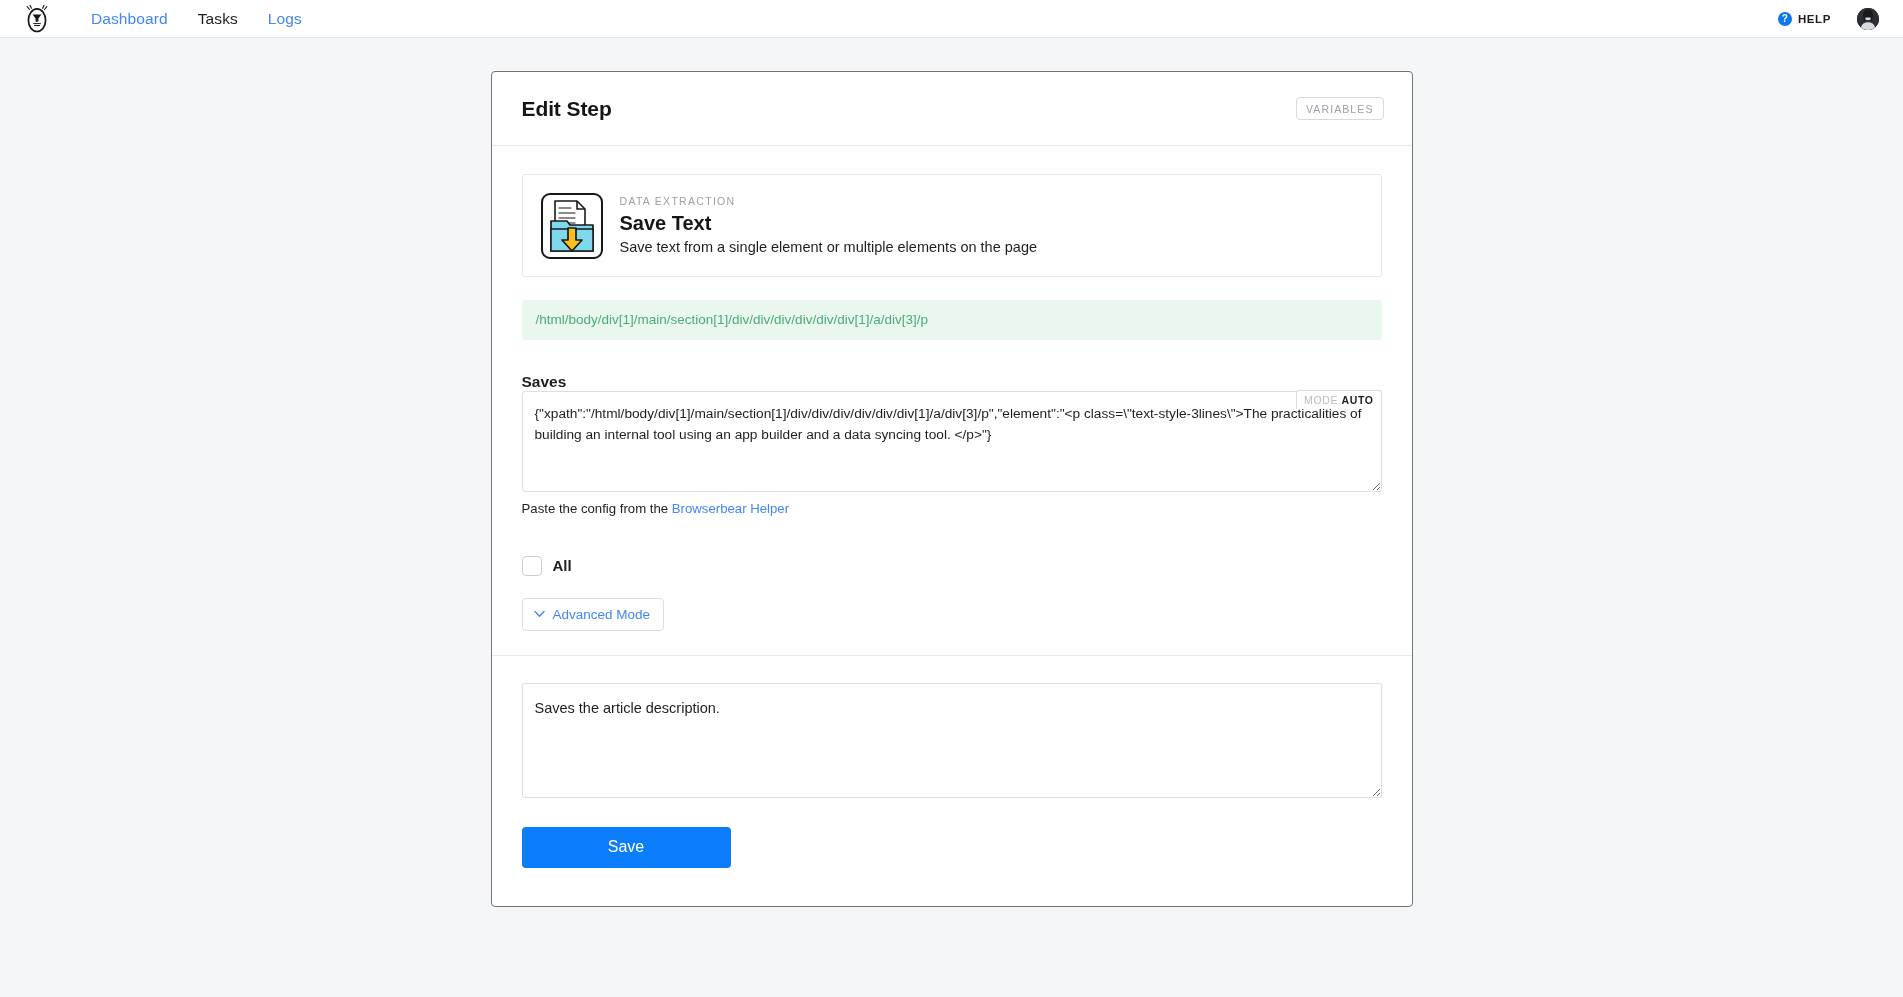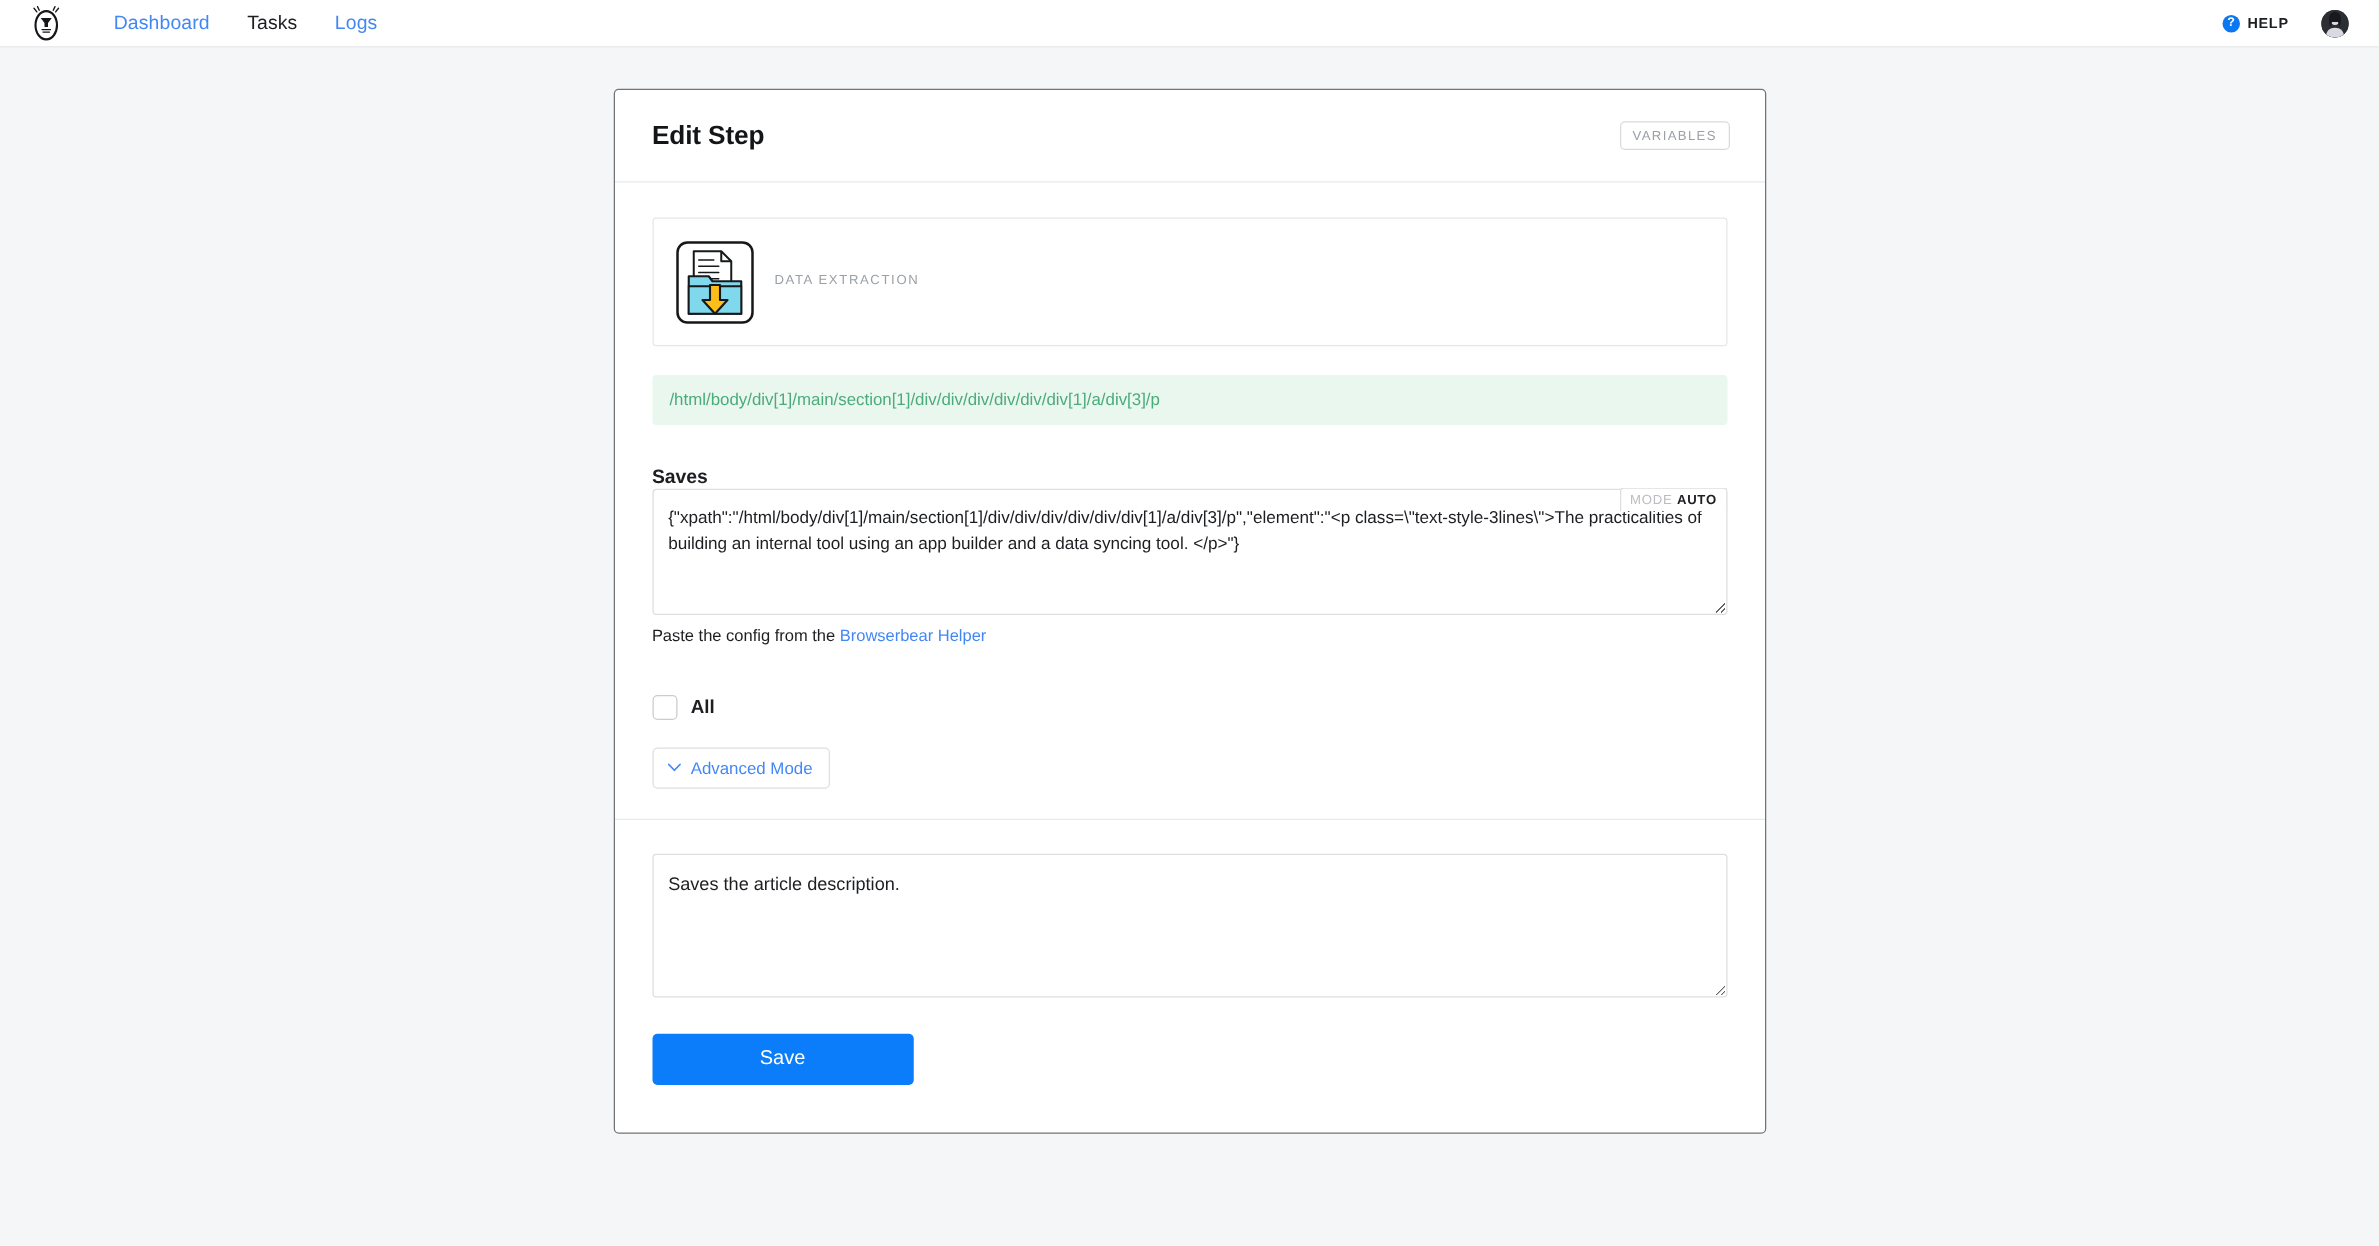--- a/index.html
+++ b/index.html
@@ -322,20 +322,22 @@
 
             <path d="M8 26 h16 l3 4 h23 v26 h-42 z" fill="#7fd8ec" stroke="#17181a" stroke-width="1.7" stroke-linejoin="round"></path>
 
             <path d="M8 34 h42 v22 h-42 z" fill="#7fd8ec" stroke="#17181a" stroke-width="1.5"></path>
 
             <path d="M25 33 h8 v12 h6 l-10 11 l-10 -11 h6 z" fill="#fcbf19" stroke="#17181a" stroke-width="1.7" stroke-linejoin="round"></path>
           </svg>
         </div>
         <div class="action-meta">
           <div class="action-kicker">DATA EXTRACTION</div>
+          <div class="action-title">Save Text</div>
+          <div class="action-desc">Save text from a single element or multiple elements on the page</div>
         </div>
       </div>
 
       
       <div class="xpath-bar">/html/body/div[1]/main/section[1]/div/div/div/div/div/div[1]/a/div[3]/p</div>
 
       
       <div class="helper-head">
         <div class="helper-label">Saves</div>
         <div class="mode-badge">

